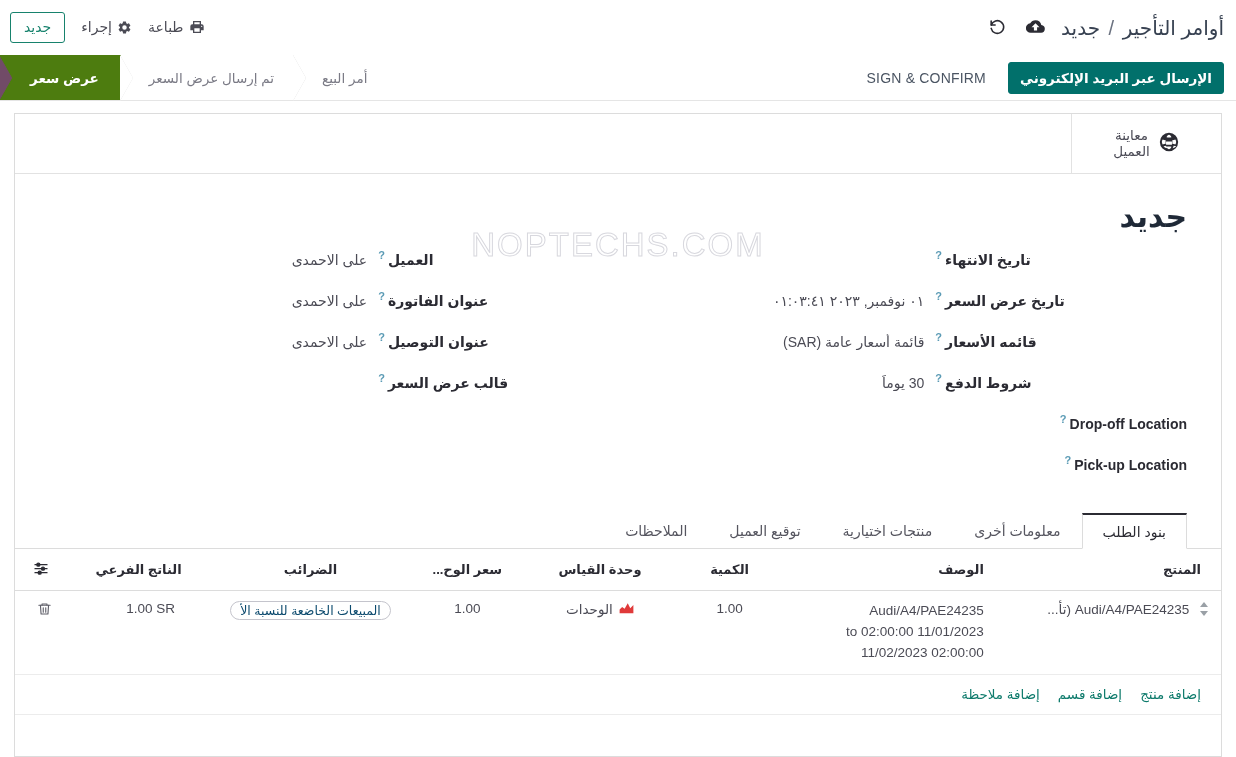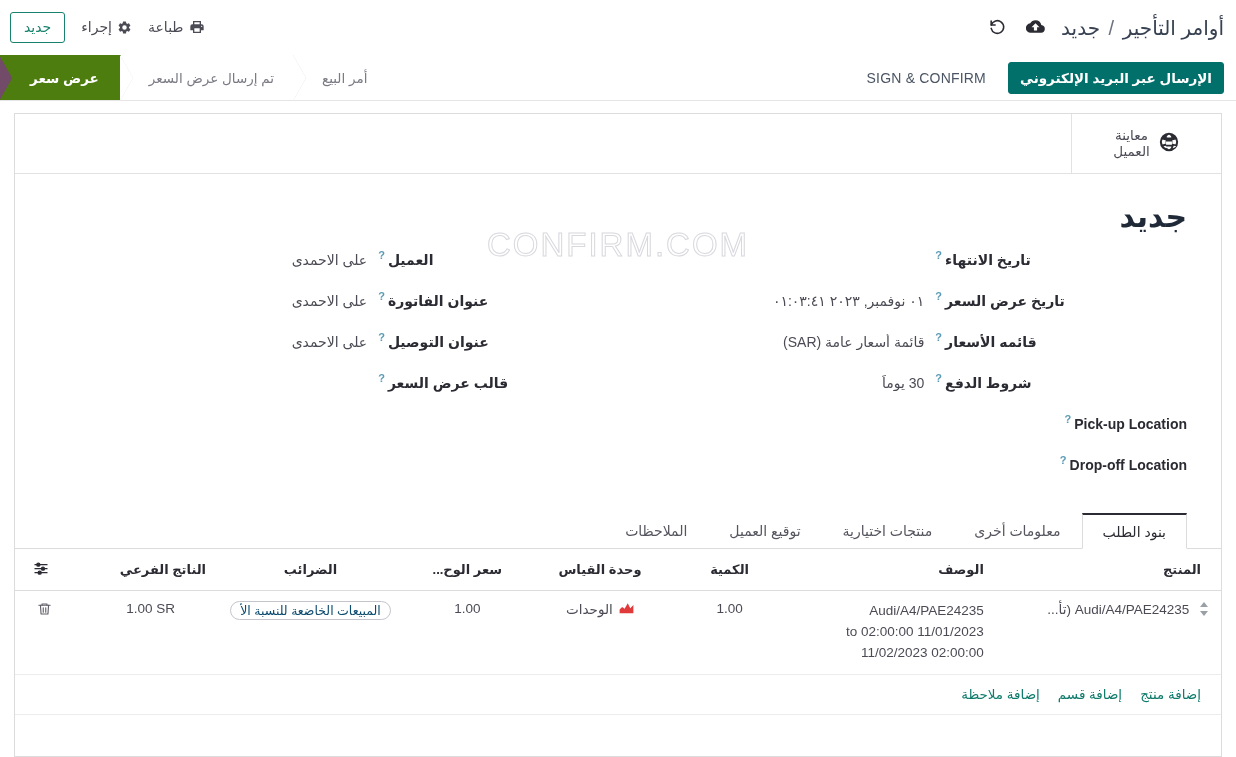--- a/index.html
+++ b/index.html
@@ -355,21 +355,21 @@
     background: #ffffff;
     white-space: nowrap;
     text-align: right;
   }
   .lines-table thead th.c-product   { text-align: right; padding-right: 20px; }
   .lines-table thead th.c-desc      { }
   .lines-table thead th.c-qty       { text-align: center; }
   .lines-table thead th.c-uom       { text-align: center; }
   .lines-table thead th.c-price     { text-align: center; }
   .lines-table thead th.c-tax       { text-align: center; }
-  .lines-table thead th.c-subtotal  { text-align: right; }
+  .lines-table thead th.c-subtotal  { text-align: left; }
   .lines-table thead th.c-opt       { text-align: left; padding-left: 18px; }
   .lines-table tbody td {
     font-size: 13.5px;
     color: #4b4b55;
     padding: 10px 8px;
     vertical-align: top;
     border-bottom: 1px solid #ececec;
   }
   .cell-product {
     text-align: right;
@@ -525,21 +525,21 @@
             <path d="M12 2a10 10 0 1 0 0 20 10 10 0 0 0 0-20zm0 2.2c1.1 0 2.1 1 2.7 2.6-.85.2-1.76.3-2.7.3s-1.85-.1-2.7-.3C9.9 5.2 10.9 4.2 12 4.2zM5.1 9.4c1 .34 2.12.58 3.3.72-.06.6-.1 1.22-.1 1.88s.04 1.28.1 1.88c-1.18.14-2.3.38-3.3.72A7.9 7.9 0 0 1 4.2 12c0-.9.32-1.8.9-2.6zm.9 7.4c.86-.3 1.85-.5 2.9-.62.3 1.1.73 2.05 1.25 2.76A7.84 7.84 0 0 1 6 16.8zM12 19.8c-1.1 0-2.1-1-2.7-2.6.85-.2 1.76-.3 2.7-.3s1.85.1 2.7.3c-.6 1.6-1.6 2.6-2.7 2.6zm3.85-1.06c.52-.71.95-1.66 1.25-2.76 1.05.12 2.04.32 2.9.62a7.84 7.84 0 0 1-4.15 2.14zM12 14.9c-1.1 0-2.16.07-3.15.2-.06-.53-.1-1.1-.1-1.7v-.1c0-.7.04-1.36.12-1.98.98.12 2.03.18 3.13.18s2.15-.06 3.13-.18c.08.62.12 1.28.12 1.98v.1c0 .6-.04 1.17-.1 1.7-.99-.13-2.05-.2-3.15-.2zm6.9-.3c-1-.34-2.12-.58-3.3-.72.06-.6.1-1.22.1-1.88s-.04-1.28-.1-1.88c1.18-.14 2.3-.38 3.3-.72.58.8.9 1.7.9 2.6s-.32 1.8-.9 2.6z"></path>
           </svg>
         </span>
         <span class="stat-label">
           <span>معاينة</span><br>
           <span>العميل</span>
         </span>
       </div>
     </div>
 
-    <div class="watermark">CONFIRM.COM</div>
+    <div class="watermark">NOPTECHS.COM</div>
 
     <div class="form-body">
       <h1 class="record-title">جديد</h1>
 
       <div class="form-cols">
 
         <div class="form-col left">
           <div class="field-row">
             <div class="field-label">
               <span>تاريخ الانتهاء</span><span class="help-mark">?</span>
@@ -563,28 +563,28 @@
 
           <div class="field-row">
             <div class="field-label">
               <span>شروط الدفع</span><span class="help-mark">?</span>
             </div>
             <div class="field-value">30 يوماً</div>
           </div>
 
           <div class="field-row">
             <div class="field-label ltr-label">
+              <span class="help-mark">?</span><span>Drop-off Location</span>
+            </div>
+            <div class="field-value"></div>
+          </div>
+
+          <div class="field-row">
+            <div class="field-label ltr-label">
               <span class="help-mark">?</span><span>Pick-up Location</span>
-            </div>
-            <div class="field-value"></div>
-          </div>
-
-          <div class="field-row">
-            <div class="field-label ltr-label">
-              <span class="help-mark">?</span><span>Drop-off Location</span>
             </div>
             <div class="field-value"></div>
           </div>
         </div>
 
         <div class="form-col right">
           <div class="field-row">
             <div class="field-label">
               <span>العميل</span><span class="help-mark">?</span>
             </div>

